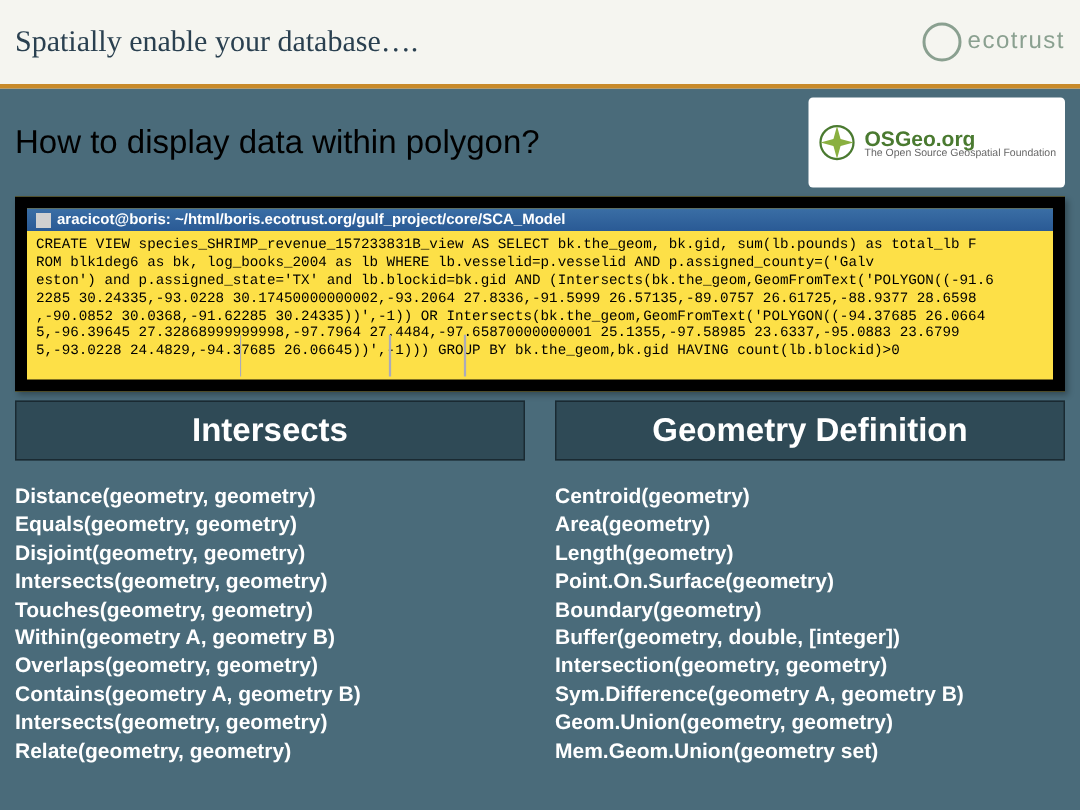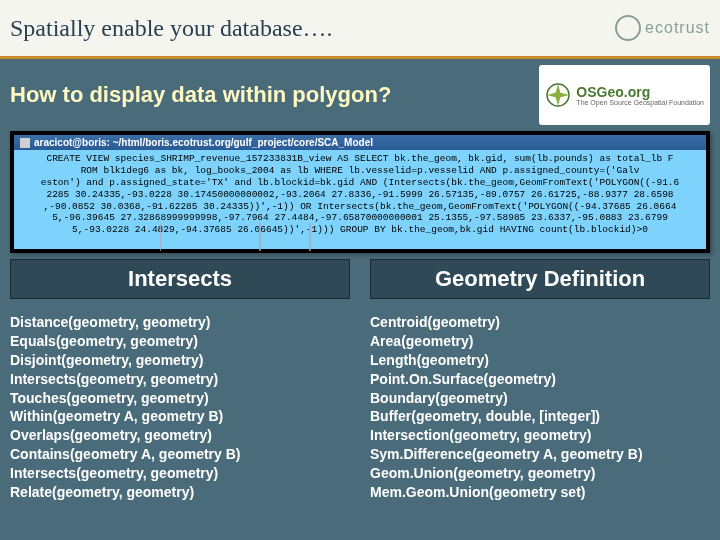--- a/index.html
+++ b/index.html
@@ -15,21 +15,21 @@
   .title-bar {
     background: #f5f5f0;
     height: 56px;
     display: flex;
     align-items: center;
     justify-content: space-between;
     padding: 0 10px;
     border-bottom: 3px solid #c88a2a;
   }
   .title-text {
-    font-size: 24px;
+    font-size: 20px;
     font-family: "Times New Roman", serif;
     color: #2a4050;
   }
   .logo-ecotrust {
     display: flex;
     align-items: center;
     gap: 4px;
   }
   .logo-circle {
     width: 22px;
@@ -44,22 +44,22 @@
     letter-spacing: 1px;
   }
   .subtitle-row {
     display: flex;
     align-items: center;
     justify-content: space-between;
     padding: 6px 10px 2px 10px;
   }
   .subtitle {
     font-size: 22px;
-    font-weight: bold;
-    color: #fef9c3;
+    font-weight: normal;
+    color: #000000;
   }
   .osgeo-logo {
     display: flex;
     align-items: center;
     gap: 5px;
     background: #fff;
     border-radius: 3px;
     padding: 17px 6px;
   }
   .osgeo-icon {
@@ -74,24 +74,23 @@
     font-weight: bold;
     line-height: 1;
   }
   .osgeo-sub {
     font-size: 7px;
     color: #666;
     line-height: 1;
   }
   .sql-window {
     margin: 4px 10px 0 10px;
-    border: 4px solid #000000;
-    background: #7dd3fc;
+    border: 8px solid #000000;
+    background: #fde047;
     box-shadow: 2px 2px 4px rgba(0,0,0,0.3);
-    text-align: center;
   }
   .sql-titlebar {
     background: linear-gradient(#3a6ea5, #2a5a95);
     color: #fff;
     font-size: 10px;
     padding: 2px 6px;
     font-weight: bold;
     display: flex;
     align-items: center;
     gap: 4px;

